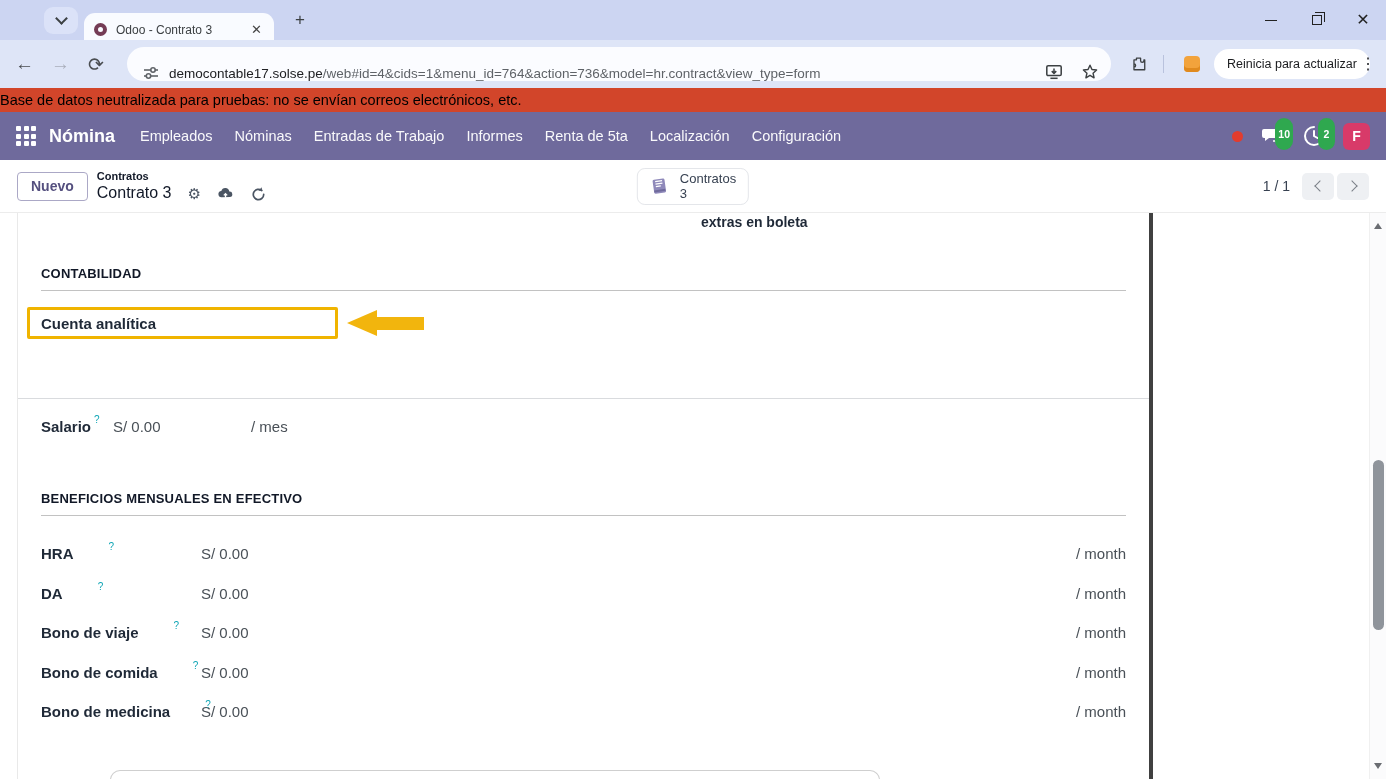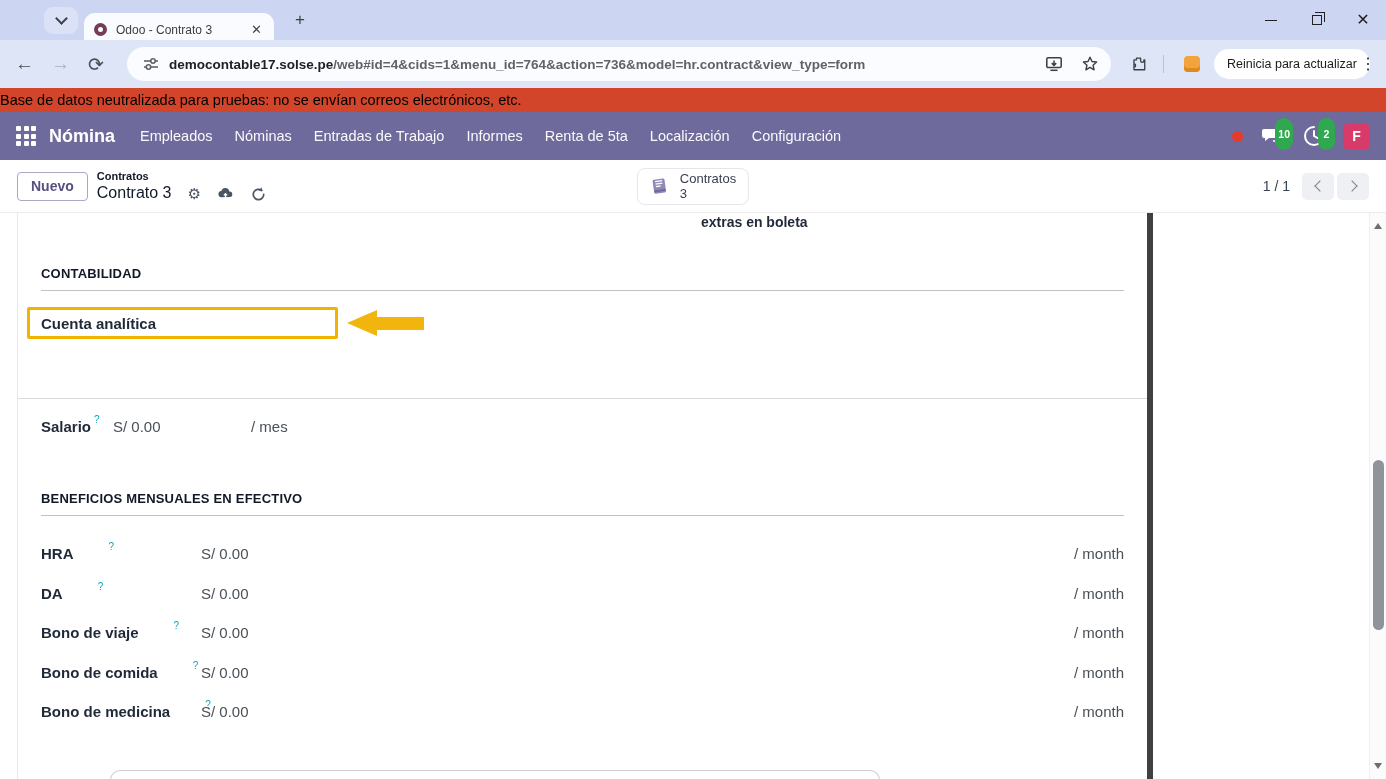--- a/index.html
+++ b/index.html
@@ -22,21 +22,21 @@
   .wc-min-bar { width:12px; height:0; border-top:1.6px solid #222; }
   .wc-restore { position:relative; width:10px; height:10px; border:1.4px solid #222; background:transparent; }
   .wc-restore:before { content:""; position:absolute; left:2px; top:-4.5px; width:9px; height:9px;
     border:1.4px solid #222; border-left:none; border-bottom:none; }
   .wc-x { font-size:16px; color:#222; line-height:1; }
 
   .toolbar { position:relative; height:48px; background:#dee5f7; }
   .nav-ic { position:absolute; top:50%; transform:translateY(-50%); font-size:19px; color:#4a4d51; }
   .nav-ic.disabled { color:#a9aebb; }
   .omnibox { position:absolute; left:127px; top:7px; width:984px; height:34px; background:#fbfcff;
-    border-radius:17px; display:flex; align-items:center; padding:0 12px;font-weight:bold; }
+    border-radius:17px; display:flex; align-items:flex-end; padding:0 12px; }
   .tune-icon { width:16px; height:16px; margin:0 10px 0 4px; flex:0 0 auto; }
   .url-text { font-size:13.5px; color:#202124; white-space:nowrap; overflow:hidden; }
   .url-path { color:#5f6368; }
   .omni-right { margin-left:auto; display:flex; align-items:center; gap:18px; }
   .tb-svg { width:18px; height:18px; }
   .sep { width:1px; height:18px; background:#b9c2dd; }
   .ext-dot { width:16px; height:16px; border-radius:4px; background:#f2a33c;
     box-shadow:inset 0 -4px 0 #e08a1e; }
   .update-pill { height:30px; padding:0 13px; border-radius:15px; background:#ffffff;
     display:flex; align-items:center; font-size:12.5px; color:#1b1c1f; white-space:nowrap; }
@@ -79,21 +79,21 @@
   .pager-btns { display:flex; gap:3px; }
   .pager-btn { width:32px; height:27px; background:#eef0f3; border-radius:5px;
     display:flex; align-items:center; justify-content:center; }
   .pchev { width:8px; height:8px; border-right:1.8px solid #7a7f87; border-bottom:1.8px solid #7a7f87; }
   .pchev.left  { transform:rotate(135deg); margin-left:3px; }
   .pchev.right { transform:rotate(-45deg); margin-right:3px; }
 
   
   .content { position:relative; height:566px; background:#fff; }
   .sheet { position:absolute; left:17px; top:0; width:1136px; height:566px; background:#fff;
-    border-left:1px solid #e9e9e9; border-right:6px solid #404040; overflow:hidden; }
+    border-left:1px solid #e9e9e9; border-right:4px solid #404040; overflow:hidden; }
   .clipped-label { position:absolute; left:683px; top:1px; font-size:14px; font-weight:bold; color:#1f2937; }
   .pad { padding:0 23px; }
   .sec-title { font-size:13px; font-weight:bold; color:#111827; letter-spacing:.2px; line-height:15px; }
   .sec-title.first { margin-top:53px; }
   .sec-hr { border:none; border-top:1px solid #c2c2c2; margin-top:9px; }
 
   .yellow-row { position:relative; height:32px; margin-top:16px; }
   .highlight-box { position:absolute; left:-14px; top:0; width:311px; height:32px;
     border:3px solid #f0b400; border-radius:2px; background:#fff; display:flex; align-items:center; padding-left:11px; }
   .fld-label { font-size:15px; font-weight:bold; color:#1f2937; white-space:nowrap; }

